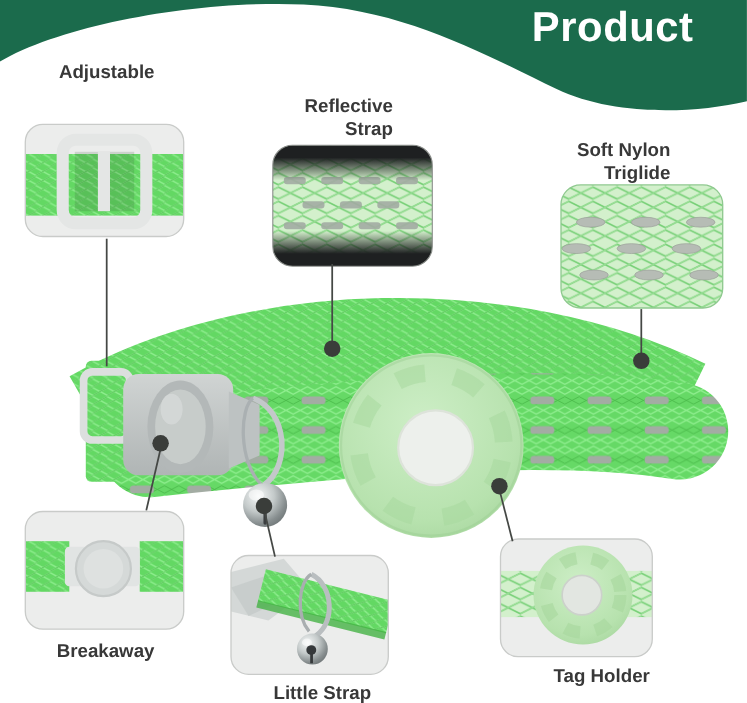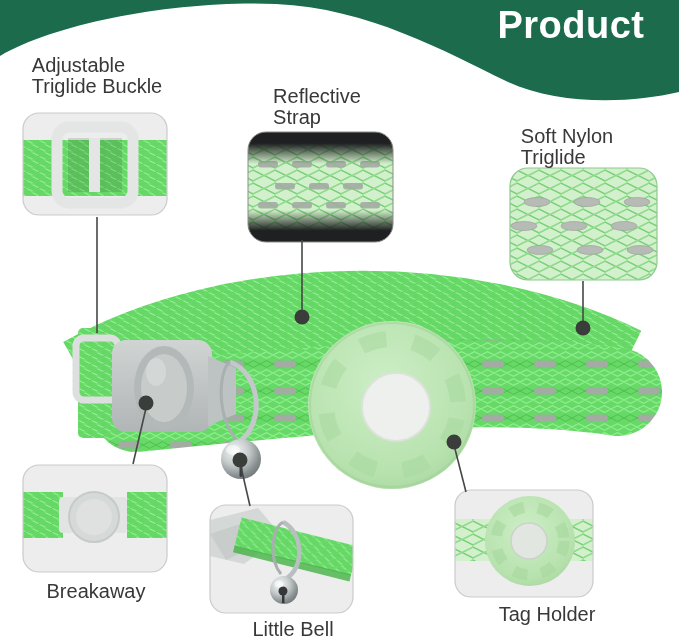--- a/index.html
+++ b/index.html
@@ -1,23 +1,23 @@
 <!DOCTYPE html>
 <html><head>
 <meta charset="utf-8">
 <style>
   html,body{margin:0;padding:0;background:#ffffff;}
   .stage{position:relative;width:679px;height:639px;background:#ffffff;overflow:hidden;
          font-family:"Liberation Sans",sans-serif;}
   .art{position:absolute;left:0;top:0;}
-  .title{position:absolute;left:571px;top:5px;transform:translateX(-50%);
+  .title{position:absolute;left:557px;top:5px;transform:translateX(-50%);
          text-align:center;color:#ffffff;font-weight:700;font-size:38px;line-height:41px;
          letter-spacing:0.5px;white-space:nowrap;}
-  .lbl{position:absolute;transform:translateX(-50%);text-align:left;
-       color:#383838;font-size:20px;line-height:21px;white-space:nowrap;}
+  .lbl{position:absolute;transform:translateX(-50%);text-align:right;
+       color:#383838;font-size:17px;line-height:21px;white-space:nowrap;font-weight:bold;}
   .lbl.c0{left:97px;top:55px;}
   .lbl.c1{left:317px;top:86px;}
   .lbl.c2{left:567px;top:126px;}
   .lbl.c3{left:96px;top:581px;}
   .lbl.c4{left:293px;top:619px;}
   .lbl.c5{left:527px;top:604px;margin-left:20px;}
 </style>
 </head>
 <body>
 
@@ -238,33 +238,32 @@
       <circle cx="454" cy="442" r="7.5"></circle>
     </g>
   </svg>
 
   <div class="title">
     <div>Product</div>
   </div>
 
   <div class="lbl c0">
     <div>Adjustable</div>
-    <div>Triglide Buckle</div>
   </div>
   <div class="lbl c1">
     <div>Reflective</div>
     <div>Strap</div>
   </div>
   <div class="lbl c2">
     <div>Soft Nylon</div>
     <div>Triglide</div>
   </div>
   <div class="lbl c3">
     <div>Breakaway</div>
   </div>
   <div class="lbl c4">
-    <div>Little Bell</div>
+    <div>Little Strap</div>
   </div>
   <div class="lbl c5">
     <div>Tag Holder</div>
   </div>
 
 </div>
 
 </body></html>

